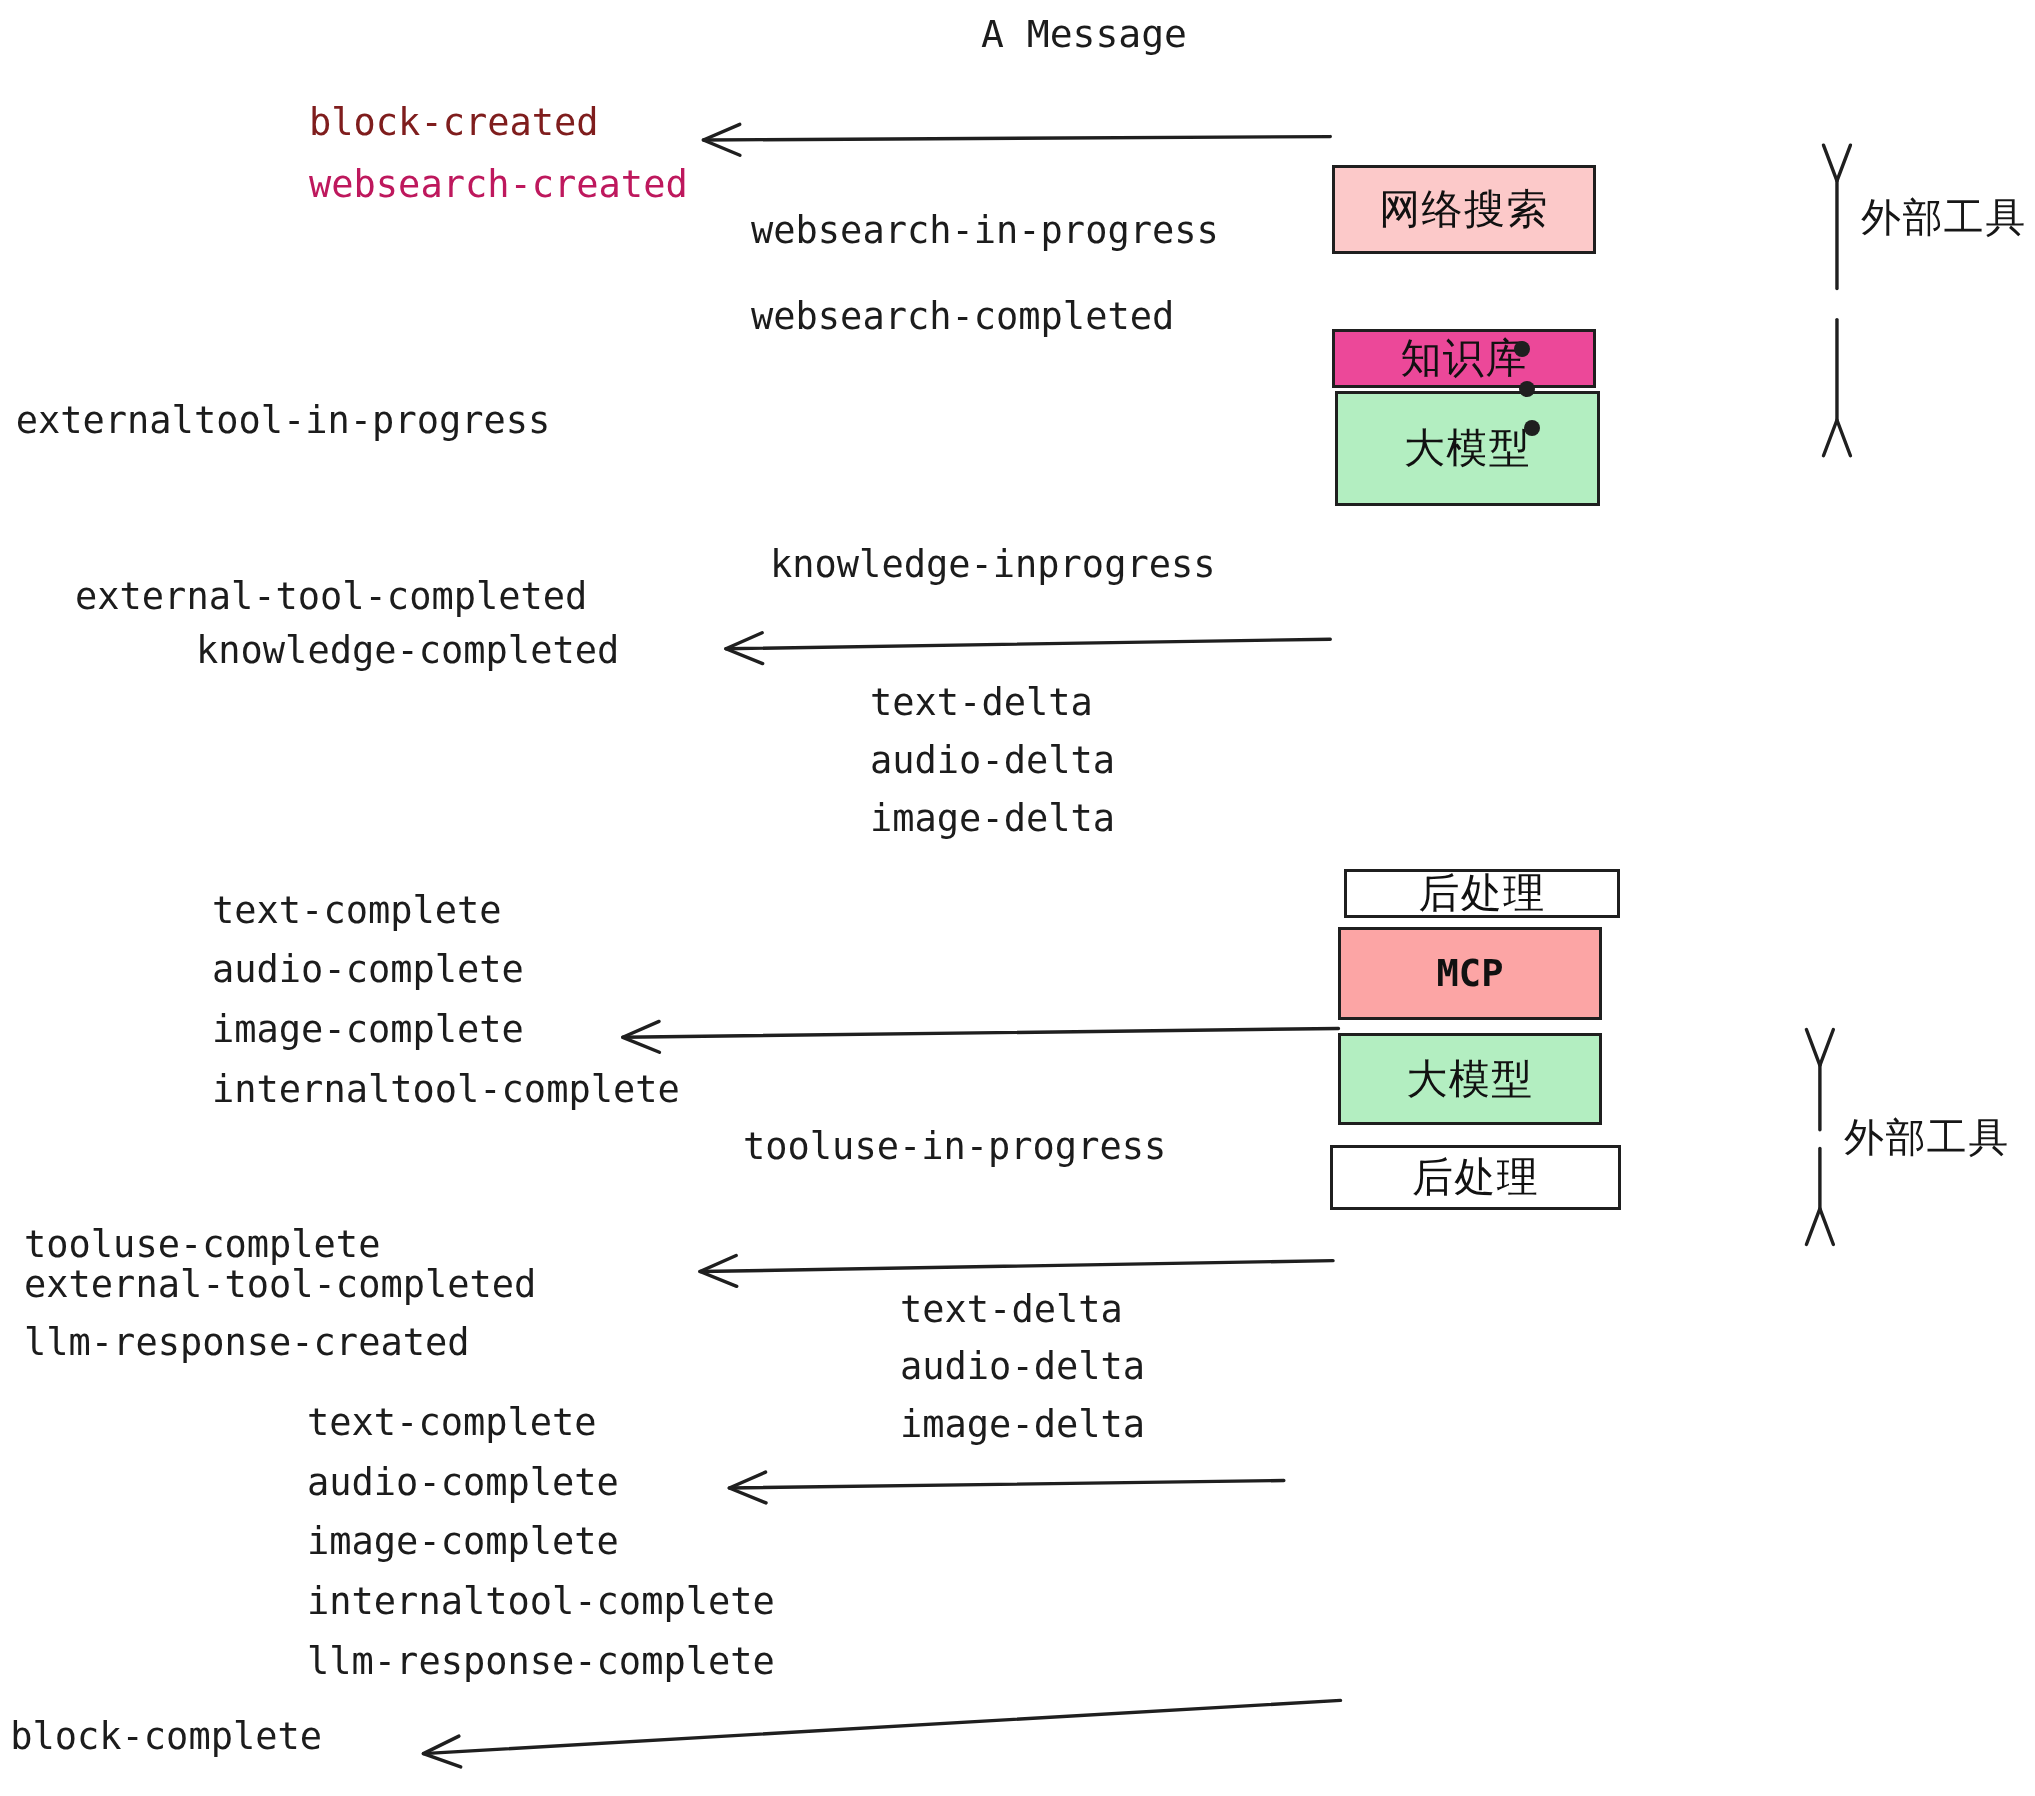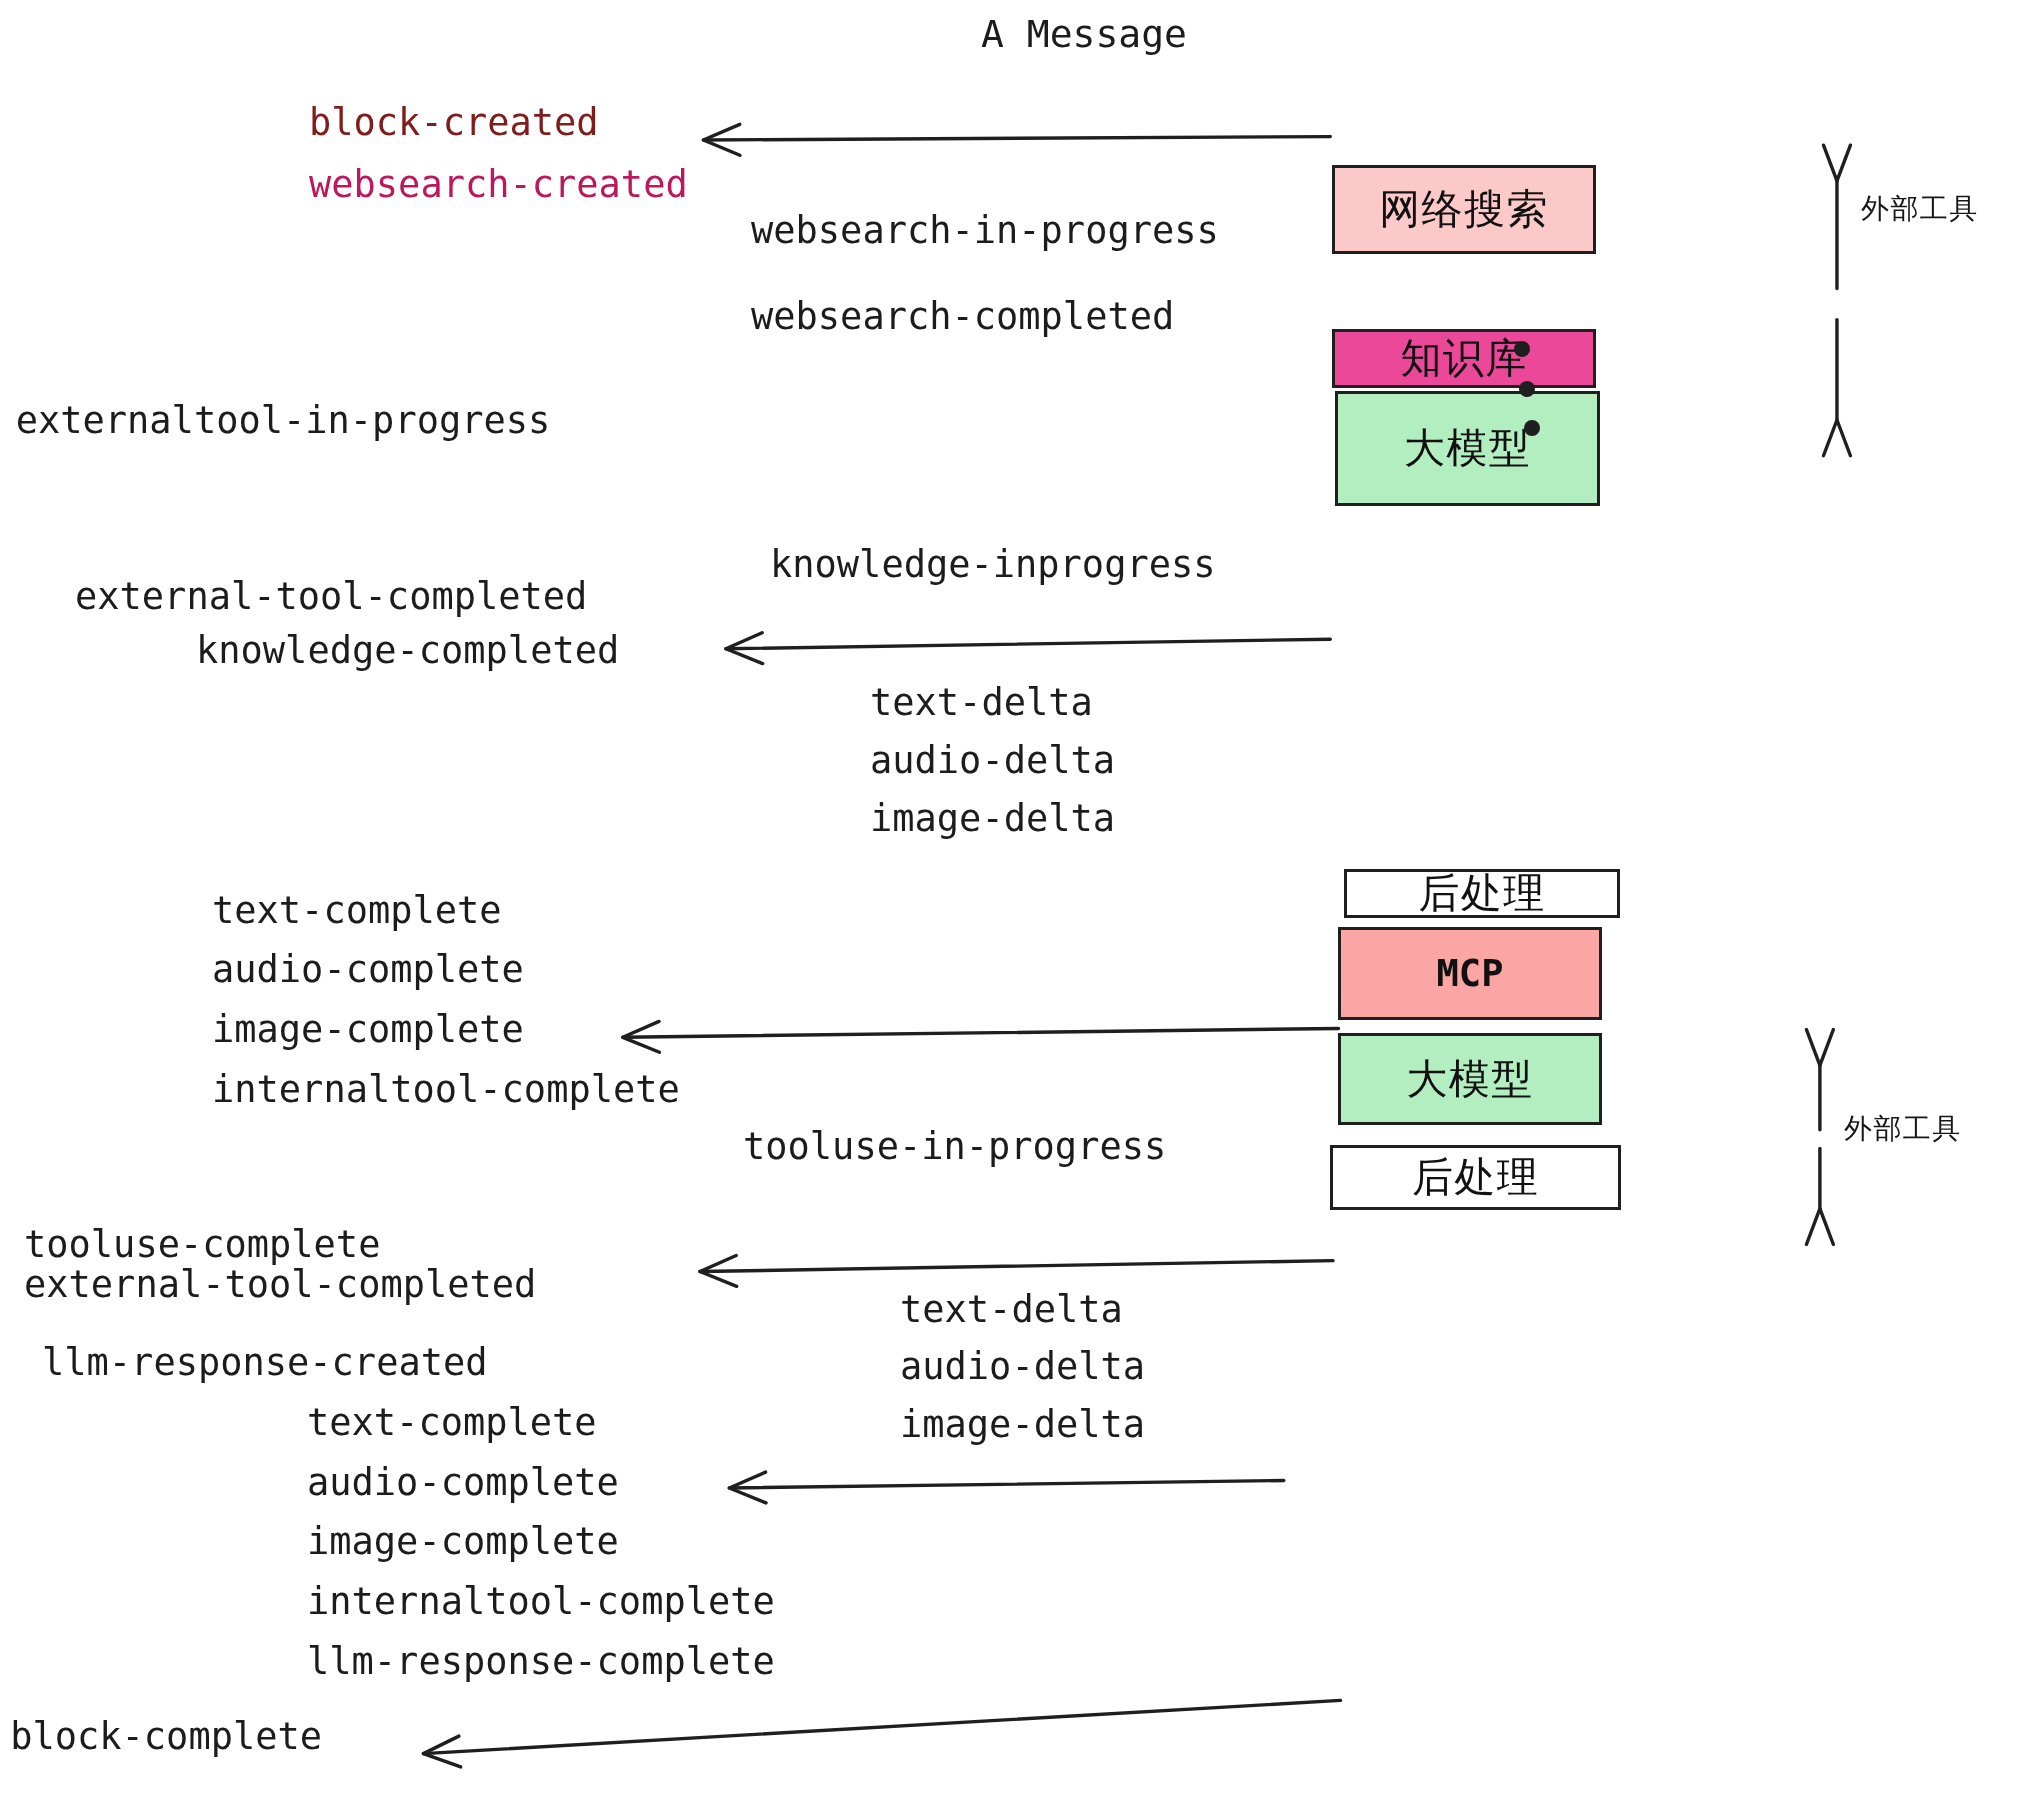--- a/index.html
+++ b/index.html
@@ -55,21 +55,21 @@
   .node.latin .node-label {
     font-family: "DejaVu Sans Mono", "Liberation Mono", monospace;
     font-size: 37px;
     font-weight: bold;
     letter-spacing: 0;
   }
   .bracket-label {
     position: absolute;
     white-space: pre;
     font-family: "DejaVu Sans", "Liberation Sans", sans-serif;
-    font-size: 28px;
+    font-size: 40px;
     color: #161616;
     letter-spacing: 1.4px;
   }
   .dots {
     position: absolute;
   }
   .dots i {
     position: absolute;
     display: block;
     width: 16.4px;
@@ -143,21 +143,21 @@
       <div class="evt" style="left: 870px; top: 684px; color: rgb(28, 28, 28);">text-delta</div>
       <div class="evt" style="left: 870px; top: 742px; color: rgb(28, 28, 28);">audio-delta</div>
       <div class="evt" style="left: 870px; top: 800px; color: rgb(28, 28, 28);">image-delta</div>
       <div class="evt" style="left: 212px; top: 892px; color: rgb(28, 28, 28);">text-complete</div>
       <div class="evt" style="left: 212px; top: 951px; color: rgb(28, 28, 28);">audio-complete</div>
       <div class="evt" style="left: 212px; top: 1011px; color: rgb(28, 28, 28);">image-complete</div>
       <div class="evt" style="left: 212px; top: 1071px; color: rgb(28, 28, 28);">internaltool-complete</div>
       <div class="evt" style="left: 743px; top: 1128px; color: rgb(28, 28, 28);">tooluse-in-progress</div>
       <div class="evt" style="left: 24px; top: 1206px; color: rgb(28, 28, 28); margin-top: 20px;">tooluse-complete</div>
       <div class="evt" style="left: 24px; top: 1266px; color: rgb(28, 28, 28);">external-tool-completed</div>
-      <div class="evt" style="left: 42px; top: 1324px; color: rgb(28, 28, 28); margin-top: 20px;">llm-response-created</div>
+      <div class="evt" style="left: 24px; top: 1324px; color: rgb(28, 28, 28);">llm-response-created</div>
       <div class="evt" style="left: 900px; top: 1291px; color: rgb(28, 28, 28);">text-delta</div>
       <div class="evt" style="left: 900px; top: 1348px; color: rgb(28, 28, 28);">audio-delta</div>
       <div class="evt" style="left: 900px; top: 1406px; color: rgb(28, 28, 28);">image-delta</div>
       <div class="evt" style="left: 307px; top: 1404px; color: rgb(28, 28, 28);">text-complete</div>
       <div class="evt" style="left: 307px; top: 1464px; color: rgb(28, 28, 28);">audio-complete</div>
       <div class="evt" style="left: 307px; top: 1523px; color: rgb(28, 28, 28);">image-complete</div>
       <div class="evt" style="left: 307px; top: 1583px; color: rgb(28, 28, 28);">internaltool-complete</div>
       <div class="evt" style="left: 307px; top: 1643px; color: rgb(28, 28, 28);">llm-response-complete</div>
       <div class="evt" style="left: 10.2px; top: 1718px; color: rgb(28, 28, 28);">block-complete</div>
     </div>

